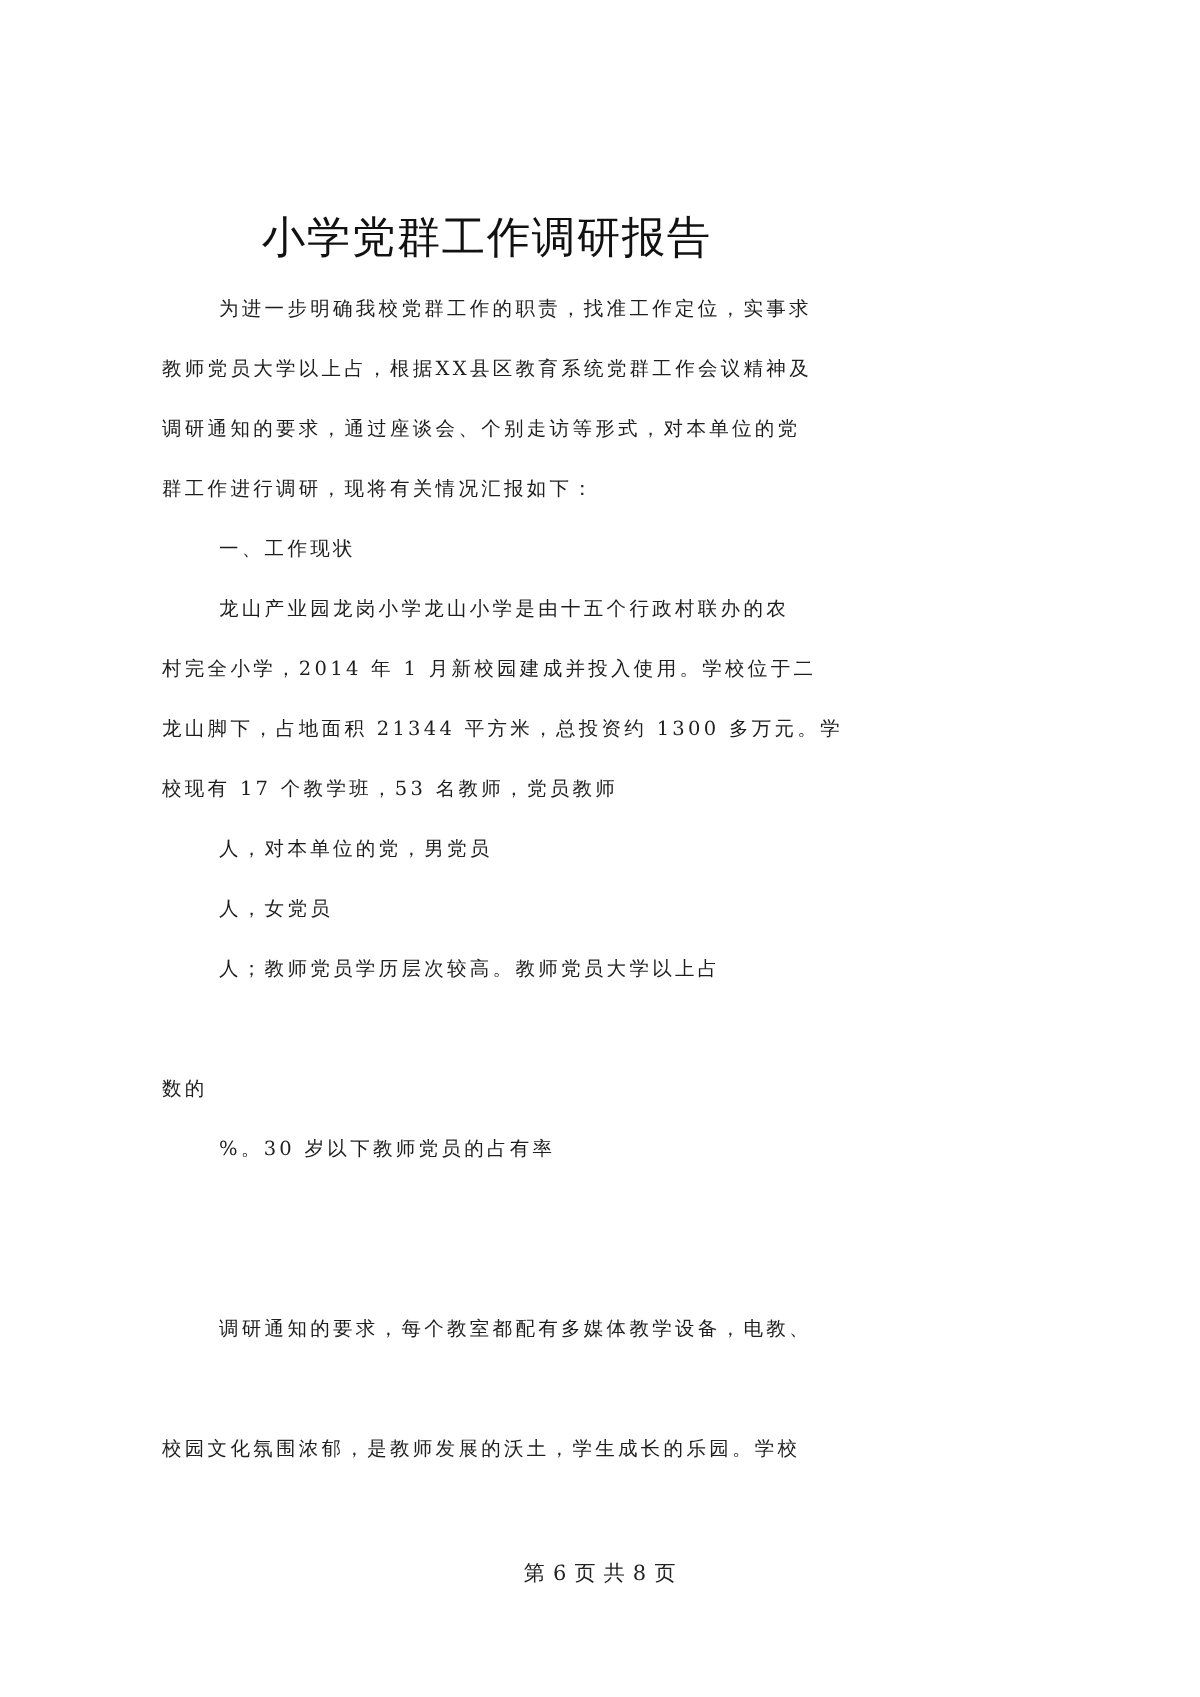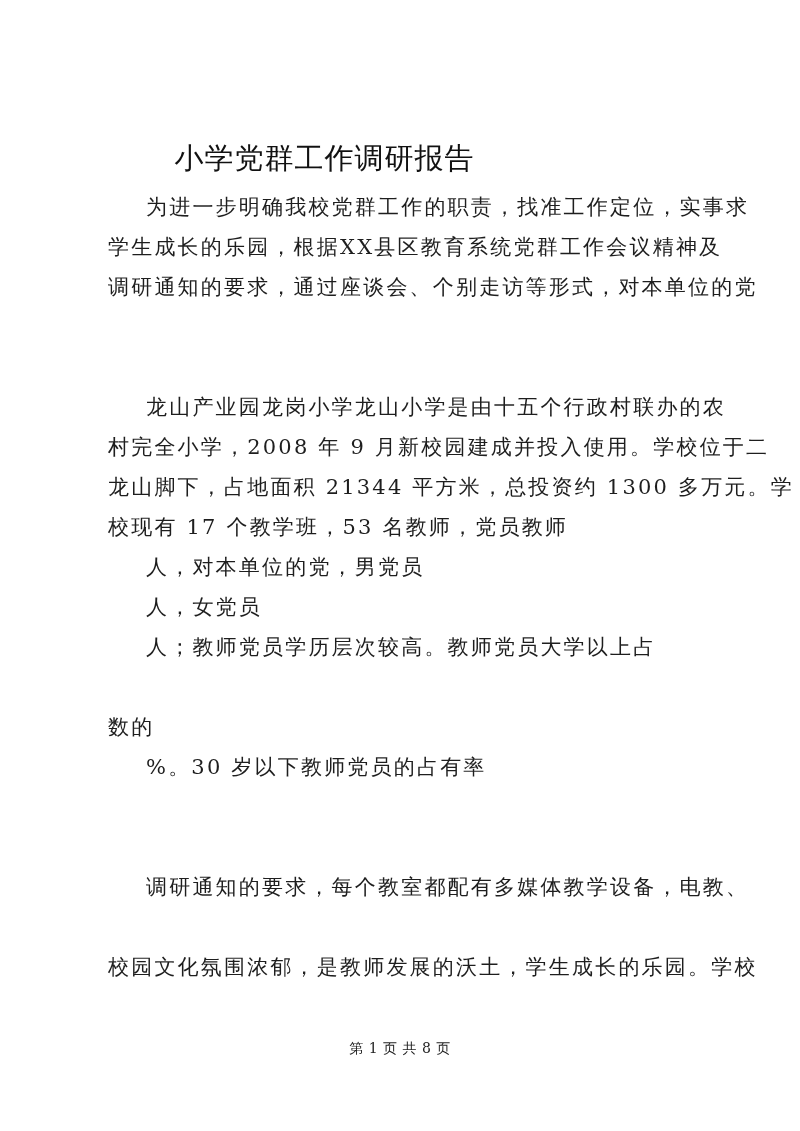--- a/index.html
+++ b/index.html
@@ -1,41 +1,43 @@
 <!DOCTYPE html>
 <html><head>
 <meta charset="utf-8">
 <style>
   html, body { margin: 0; padding: 0; background: #ffffff; }
   body { width: 800px; height: 1131px; position: relative; overflow: hidden;
          font-family: "DejaVu Serif", "Liberation Serif", serif; color: #1a1a1a; }
   .page { position: absolute; left: 0; top: 0; width: 800px; height: 1131px; }
   .title { position: absolute; left: 0; width: 649px; top: 138px; text-align: center;
            font-size: 29px; line-height: 40px; letter-spacing: 1px; color: #111; }
-  .line { position: absolute; left: 108px; width: 600px; font-size: 21px; line-height: 40px;
+  .line { position: absolute; left: 108px; width: 600px; font-size: 13px; line-height: 40px;
           white-space: nowrap; letter-spacing: 2.2px; color: #1e1e1e; }
   .indent { left: 146px; }
   .footer { position: absolute; left: 0; width: 800px; top: 1040px; text-align: center;
             font-size: 14px; color: #222; letter-spacing: 0.5px; }
 </style>
 </head>
 <body>
 
 <div class="page">
   <div class="title">小学党群工作调研报告</div>
 
   <div class="line indent" style="top:187px">为进一步明确我校党群工作的职责，找准工作定位，实事求</div>
-  <div class="line" style="top:227px">学生成长的乐园，根据XX县区教育系统党群工作会议精神及</div>
+  <div class="line" style="top:227px">教师党员大学以上占，根据XX县区教育系统党群工作会议精神及</div>
   <div class="line" style="top:267px">调研通知的要求，通过座谈会、个别走访等形式，对本单位的党</div>
+  <div class="line" style="top:307px">群工作进行调研，现将有关情况汇报如下：</div>
+  <div class="line indent" style="top:347px">一、工作现状</div>
   <div class="line indent" style="top:387px">龙山产业园龙岗小学龙山小学是由十五个行政村联办的农</div>
-  <div class="line" style="top:427px">村完全小学，2008 年 9 月新校园建成并投入使用。学校位于二</div>
+  <div class="line" style="top:427px">村完全小学，2014 年 1 月新校园建成并投入使用。学校位于二</div>
   <div class="line" style="top:467px">龙山脚下，占地面积 21344 平方米，总投资约 1300 多万元。学</div>
   <div class="line" style="top:507px">校现有 17 个教学班，53 名教师，党员教师</div>
   <div class="line indent" style="top:547px">人，对本单位的党，男党员</div>
   <div class="line indent" style="top:587px">人，女党员</div>
   <div class="line indent" style="top:627px">人；教师党员学历层次较高。教师党员大学以上占</div>
   <div class="line" style="top:707px">数的</div>
   <div class="line indent" style="top:747px">%。30 岁以下教师党员的占有率</div>
   <div class="line indent" style="top:867px">调研通知的要求，每个教室都配有多媒体教学设备，电教、</div>
   <div class="line" style="top:947px">校园文化氛围浓郁，是教师发展的沃土，学生成长的乐园。学校</div>
 
-  <div class="footer">第 1 页  共 8 页</div>
+  <div class="footer">第 6 页  共 8 页</div>
 </div>
 
 </body></html>

